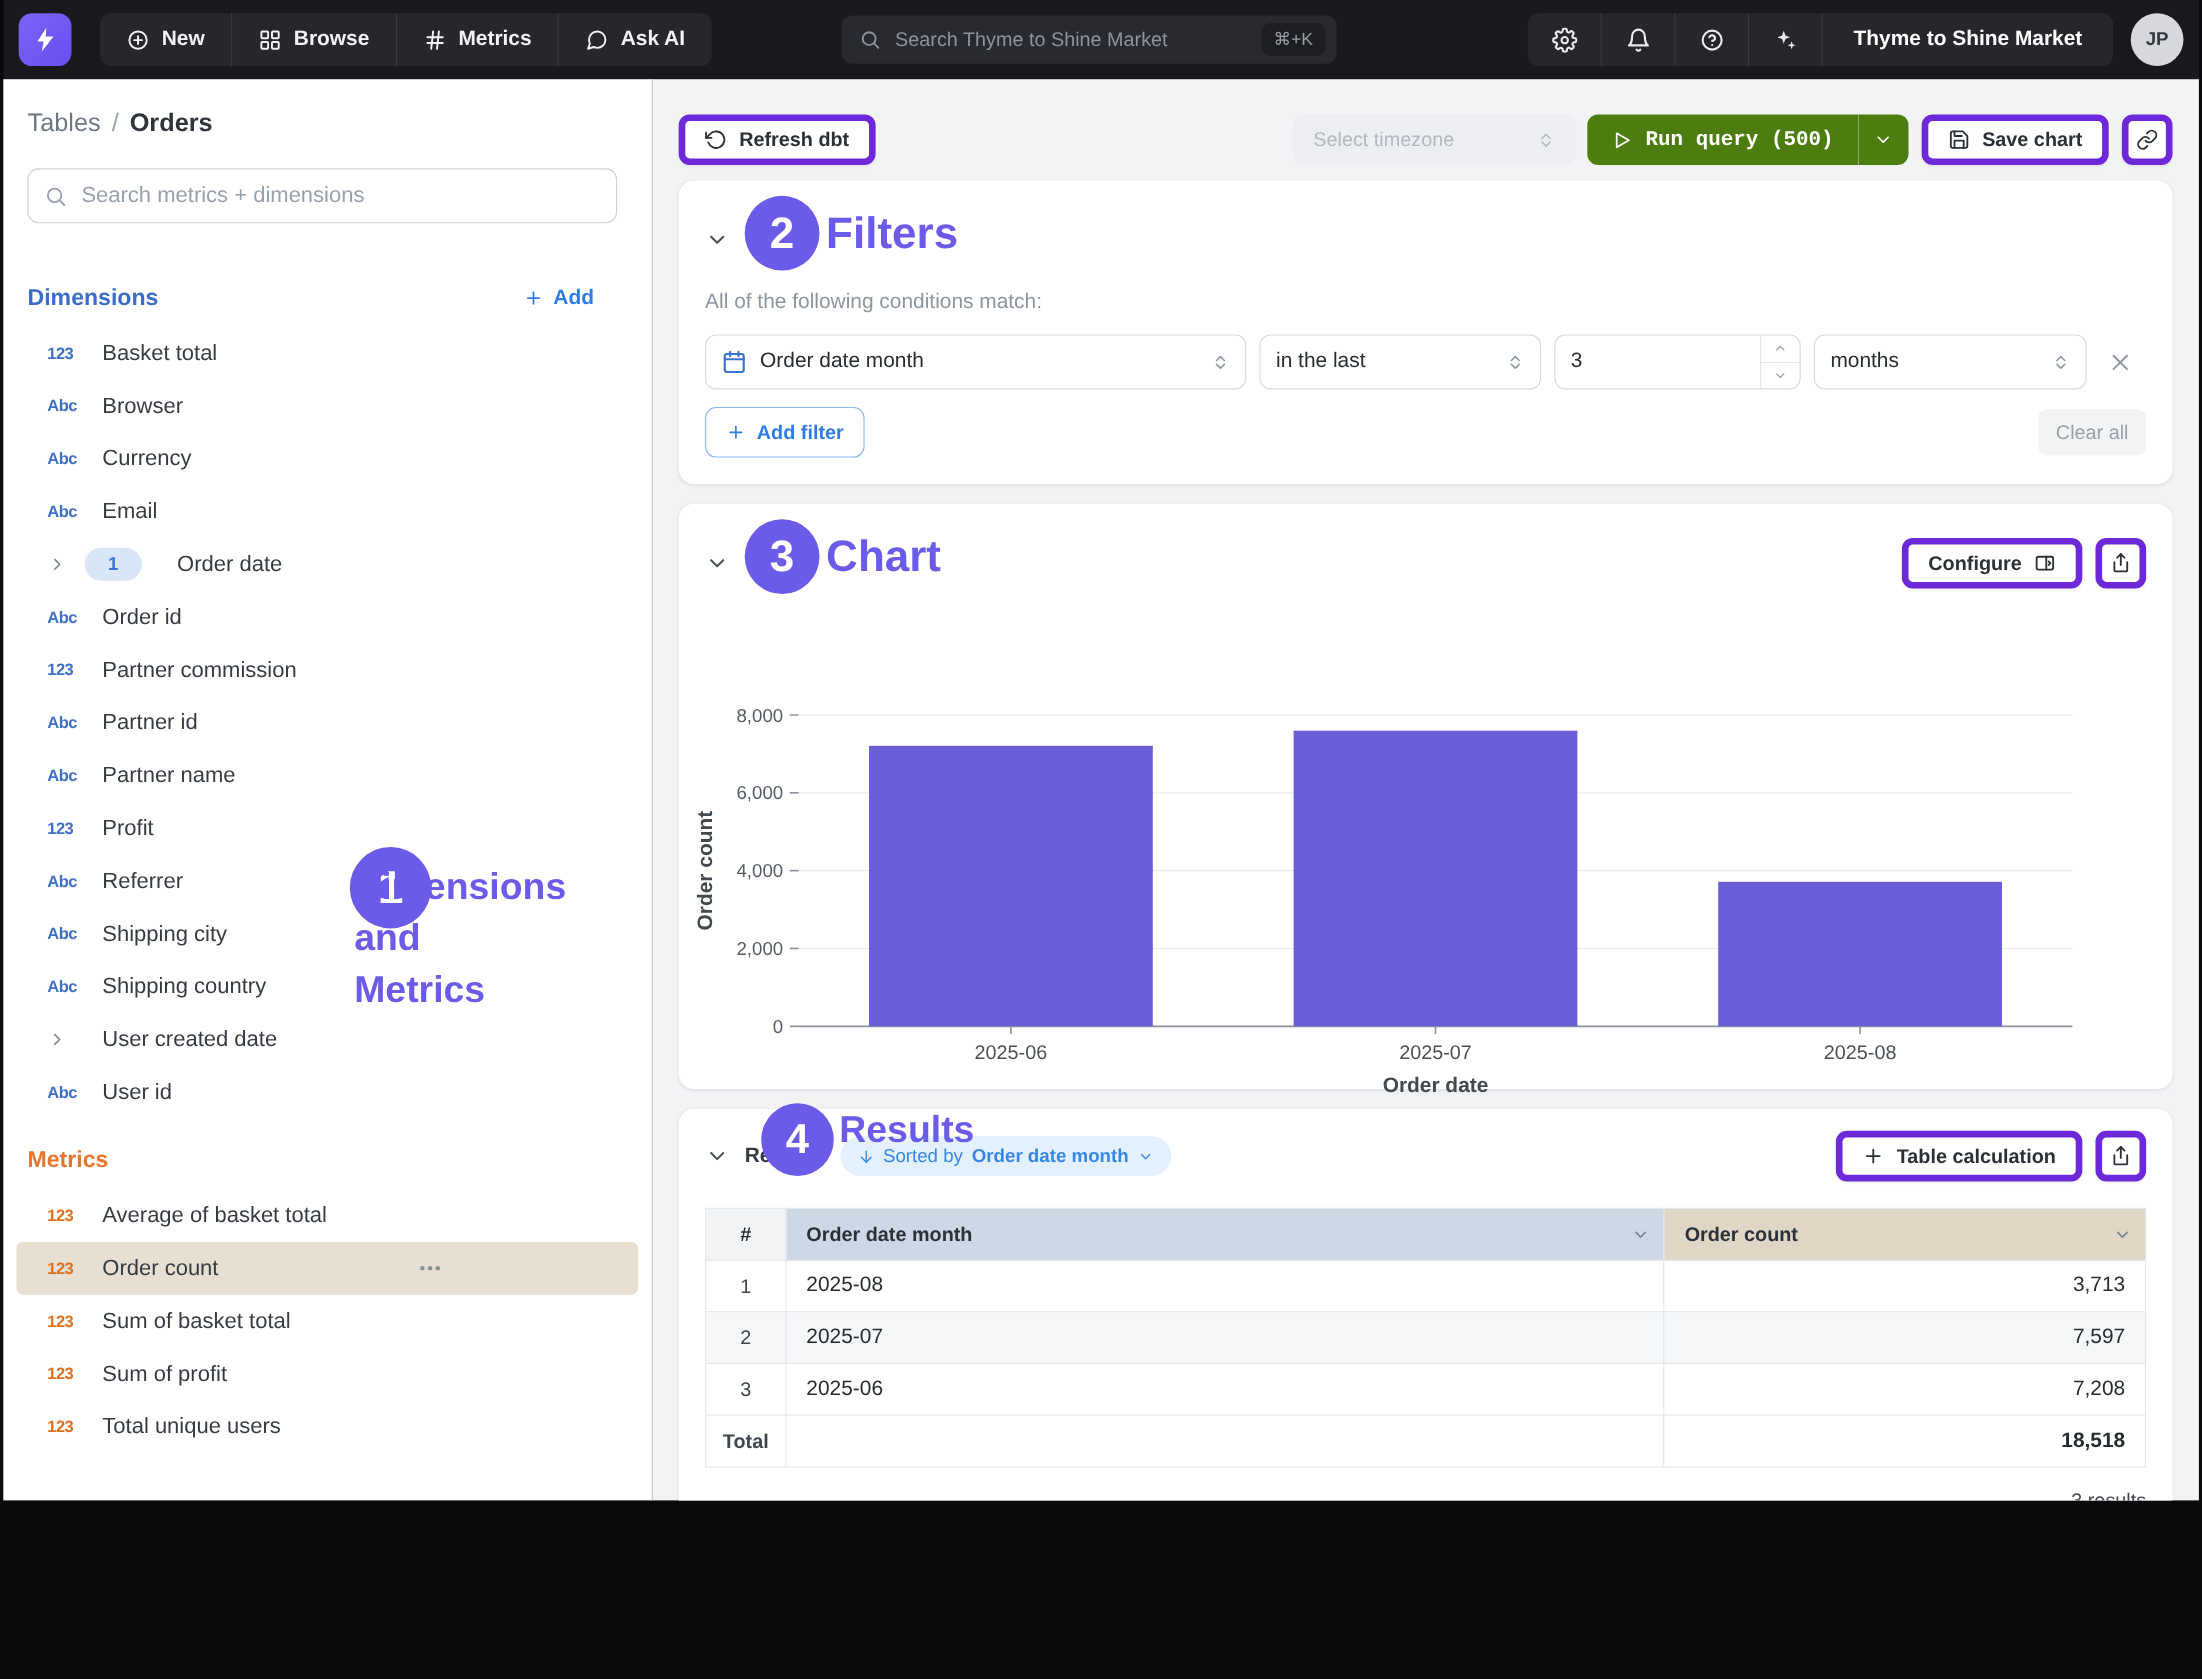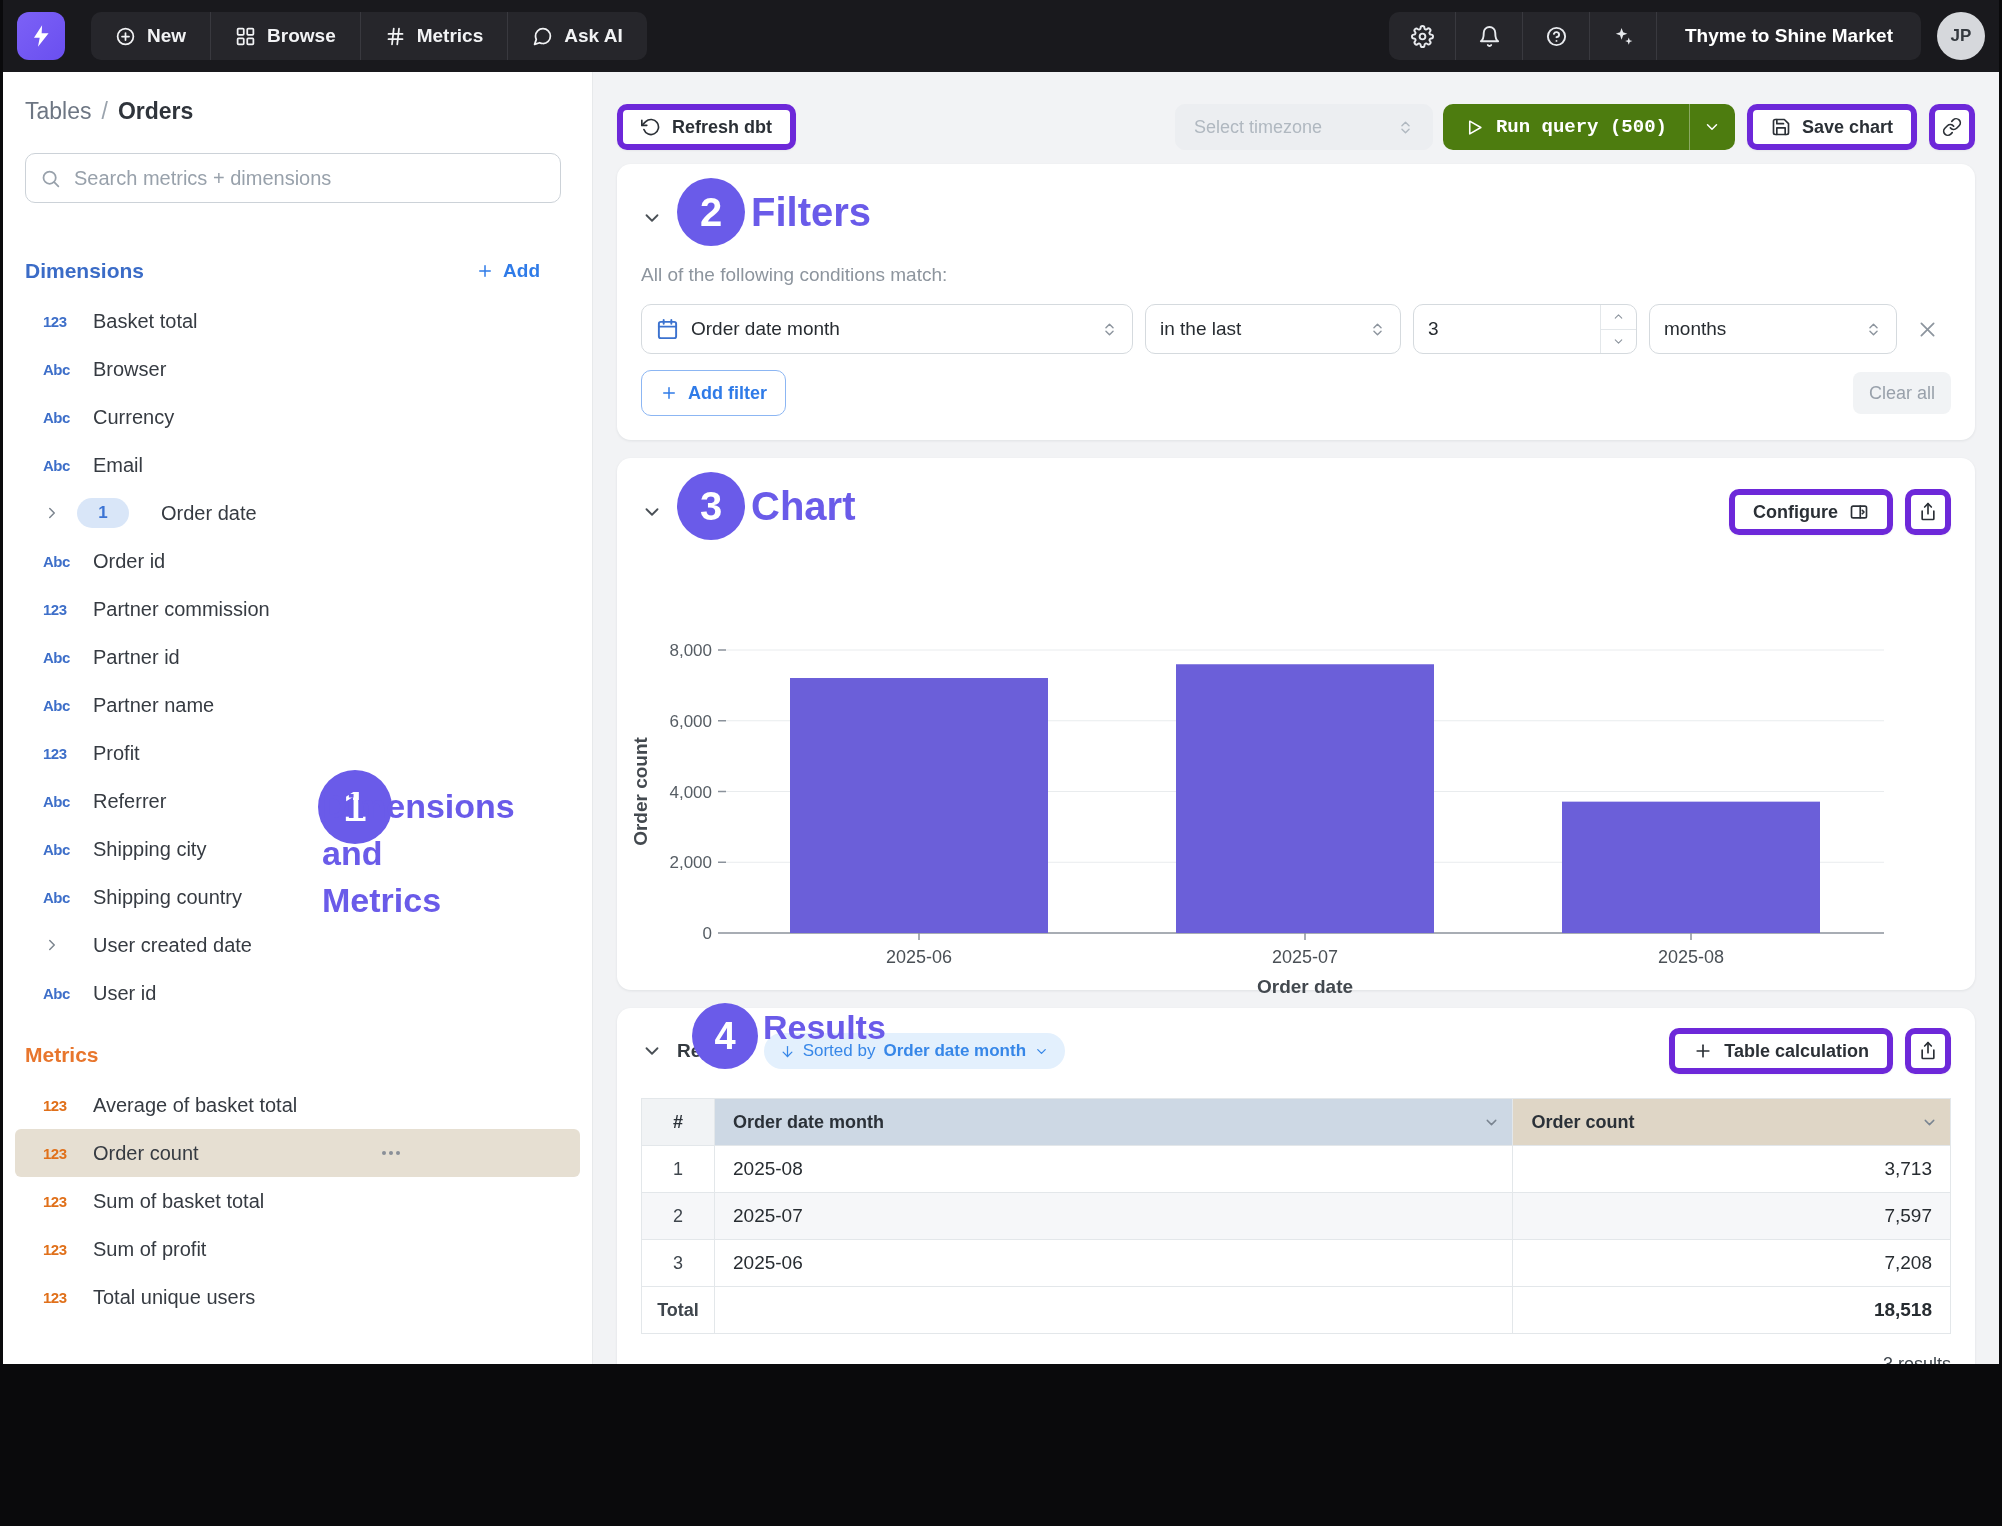--- a/index.html
+++ b/index.html
@@ -177,20 +177,28 @@
             <line x1="16" y1="3" x2="14" y2="21"></line>
           </svg>
         <span>Metrics</span>
       </div>
       <div class="nav-item">
         <svg class="ic" viewBox="0 0 24 24">
             <path d="M21 11.5a8.38 8.38 0 0 1-8.5 8.5 8.38 8.38 0 0 1-3.8-.9L3 21l1.9-5.7a8.38 8.38 0 0 1-.9-3.8 8.38 8.38 0 0 1 8.5-8.5 8.38 8.38 0 0 1 8.5 8.5z"></path>
           </svg>
         <span>Ask AI</span>
       </div>
+    </div>
+    <div class="nav-search">
+      <svg class="ic" viewBox="0 0 24 24">
+          <circle cx="11" cy="11" r="7"></circle>
+          <line x1="16.5" y1="16.5" x2="21" y2="21"></line>
+        </svg>
+      <span>Search Thyme to Shine Market</span>
+      <span class="kbd">⌘+K</span>
     </div>
     <div class="nav-right">
       <div class="nav-icon-btn">
         <svg class="ic" viewBox="0 0 24 24">
             <circle cx="12" cy="12" r="3"></circle>
             <path d="M19.4 15a1.65 1.65 0 0 0 .33 1.82l.06.06a2 2 0 0 1-2.83 2.83l-.06-.06a1.65 1.65 0 0 0-1.82-.33 1.65 1.65 0 0 0-1 1.51V21a2 2 0 0 1-4 0v-.09A1.65 1.65 0 0 0 9 19.4a1.65 1.65 0 0 0-1.82.33l-.06.06a2 2 0 0 1-2.83-2.83l.06-.06a1.65 1.65 0 0 0 .33-1.82 1.65 1.65 0 0 0-1.51-1H3a2 2 0 0 1 0-4h.09A1.65 1.65 0 0 0 4.6 9a1.65 1.65 0 0 0-.33-1.82l-.06-.06a2 2 0 0 1 2.83-2.83l.06.06a1.65 1.65 0 0 0 1.82.33H9a1.65 1.65 0 0 0 1-1.51V3a2 2 0 0 1 4 0v.09a1.65 1.65 0 0 0 1 1.51 1.65 1.65 0 0 0 1.82-.33l.06-.06a2 2 0 0 1 2.83 2.83l-.06.06a1.65 1.65 0 0 0-.33 1.82V9a1.65 1.65 0 0 0 1.51 1H21a2 2 0 0 1 0 4h-.09a1.65 1.65 0 0 0-1.51 1z"></path>
           </svg>
       </div>
       <div class="nav-icon-btn">
         <svg class="ic" viewBox="0 0 24 24">

